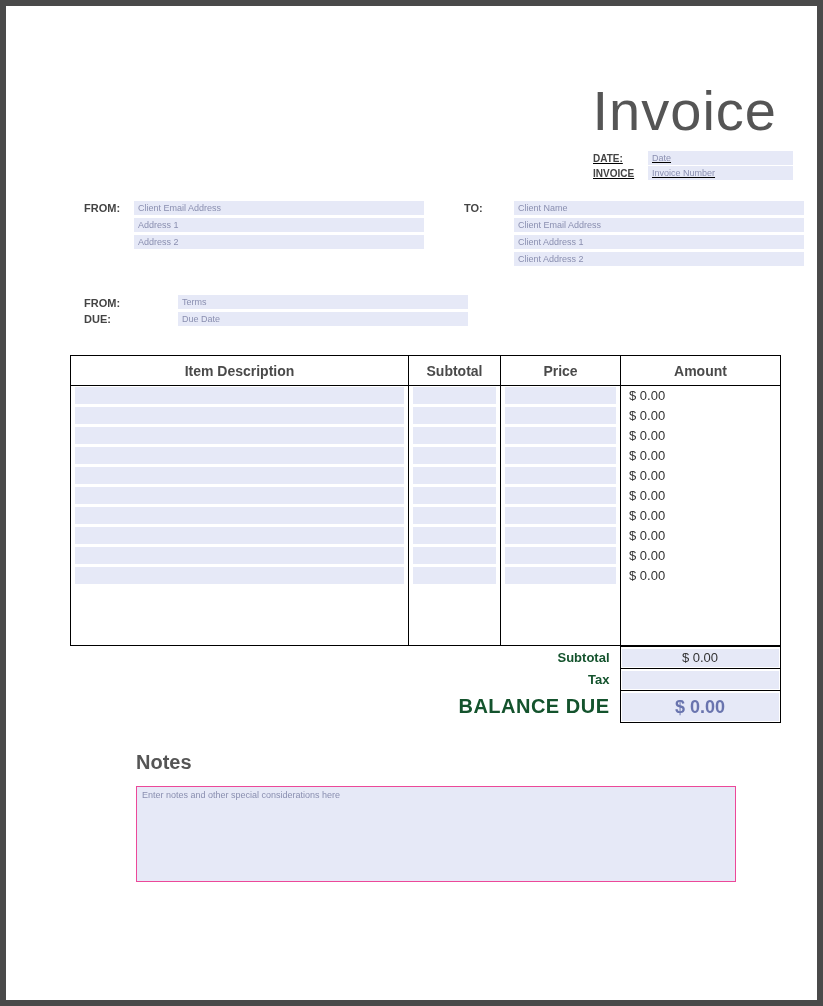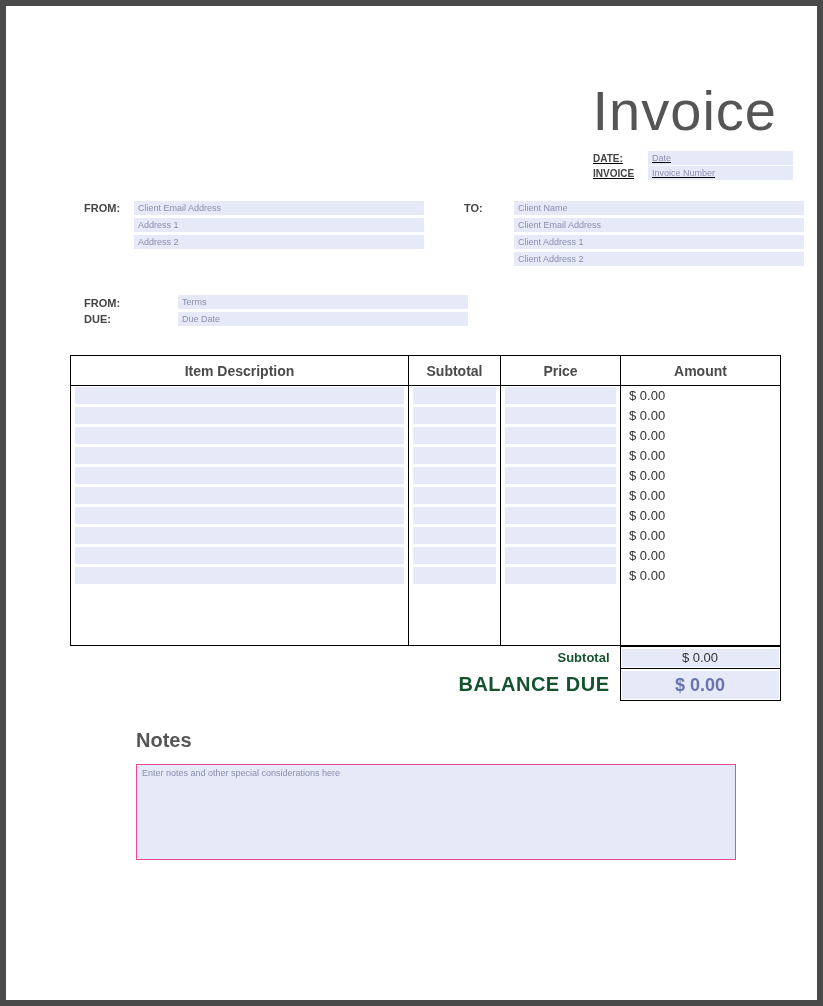--- a/index.html
+++ b/index.html
@@ -424,20 +424,27 @@
         <col style="width:160px">
       </colgroup>
       <tbody>
           <tr>
         <td class="spacer"></td>
         <td class="tot-label">Subtotal</td>
         <td class="tot-val">
               <div class="val-inner">$ 0.00</div>
             </td>
       </tr>
+      <tr>
+        <td class="spacer"></td>
+        <td class="tot-label">Tax</td>
+        <td class="tot-val">
+              <div class="val-inner"></div>
+            </td>
+      </tr>
       <tr class="balance">
         <td class="spacer"></td>
         <td class="tot-label">BALANCE DUE</td>
         <td class="tot-val">
               <div class="val-inner">$ 0.00</div>
             </td>
       </tr>
     </tbody>
       </table>
   </div>

